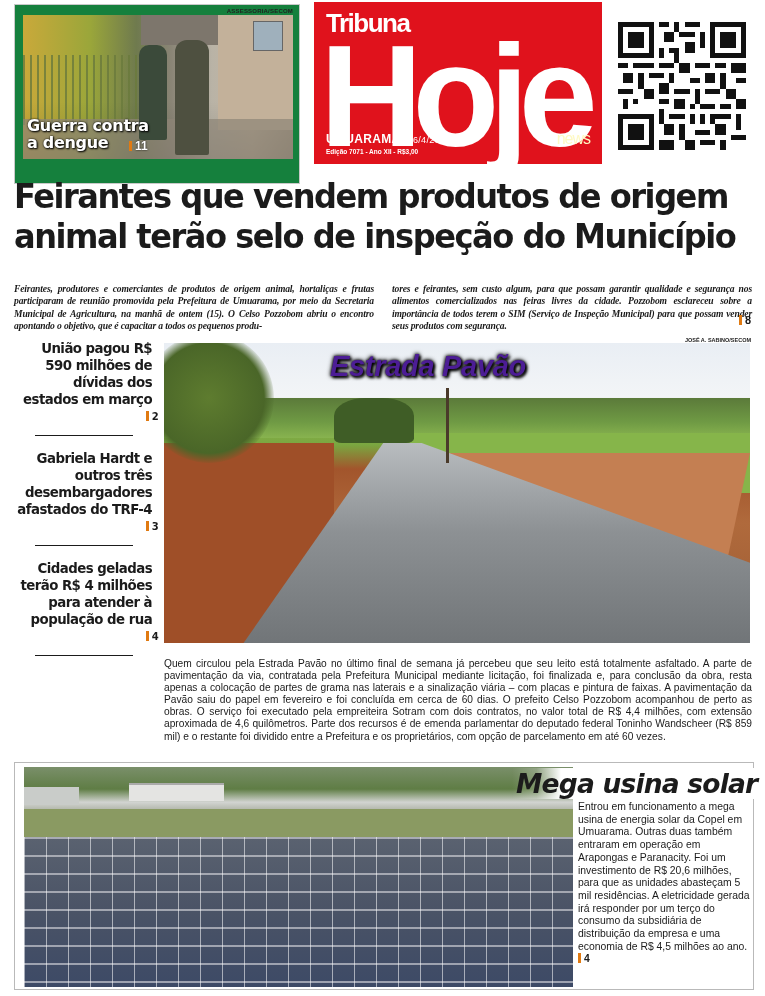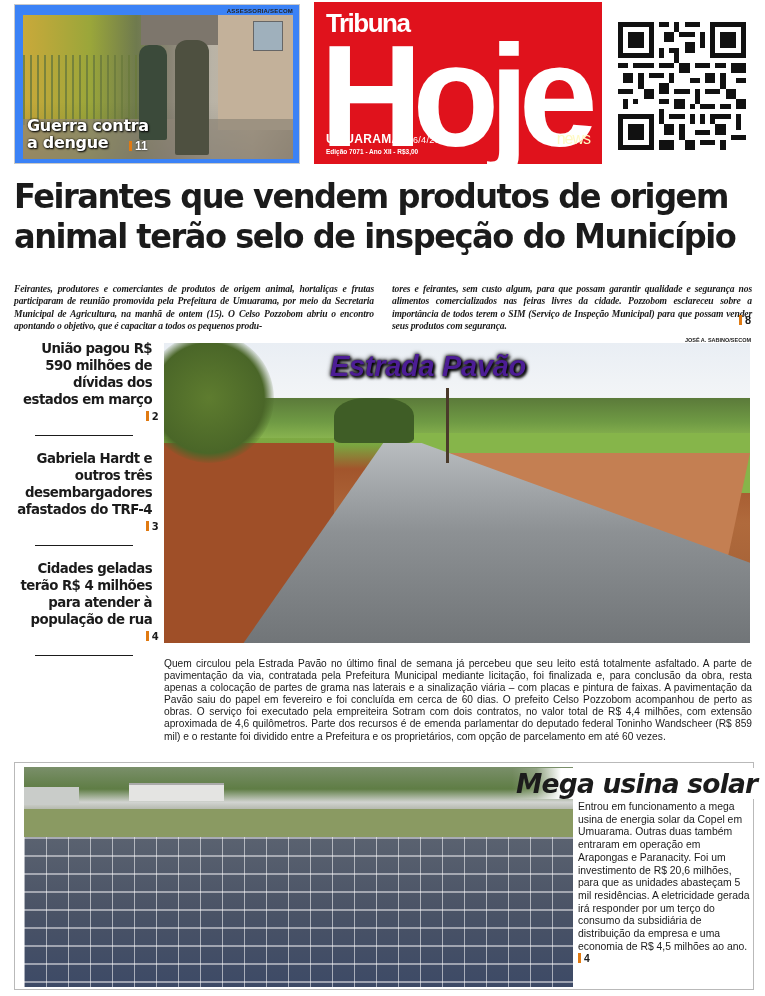--- a/index.html
+++ b/index.html
@@ -2,21 +2,21 @@
 <html><head>
 <meta charset="utf-8">
 <style>
   * { box-sizing: border-box; margin: 0; padding: 0; }
   html, body { width: 765px; height: 996px; background: #ffffff; overflow: hidden; }
   body { position: relative; font-family: "Liberation Sans", sans-serif; color: #1a1a1a; }
 
   .abs { position: absolute; }
 
   
-  .teaser-box { left: 14px; top: 4px; width: 286px; height: 160px; border: 1px solid #c9c9c9; background: #3b82f6; }
+  .teaser-box { left: 14px; top: 4px; width: 286px; height: 180px; border: 1px solid #c9c9c9; background: #15803d; }
   .teaser-credit { right: 6px; top: 3px; font-size: 6px; font-weight: bold; letter-spacing: 0.2px; color: #222; }
   .teaser-photo { left: 8px; top: 10px; width: 270px; height: 144px; overflow: hidden;
     background:
       linear-gradient(180deg, rgba(0,0,0,0) 60%, rgba(0,0,0,0.15) 100%),
       linear-gradient(90deg, #c9a93a 0%, #9aa63a 25%, #6f7a4e 42%, #8a8576 55%, #b9b3a6 70%, #c7b7a0 85%, #a99a86 100%); }
   .teaser-photo .fence { position: absolute; left: 0; top: 40px; width: 120px; height: 70px;
     background: repeating-linear-gradient(90deg, #6a7a3c 0 2px, transparent 2px 7px); opacity: .8; }
   .teaser-photo .house { position: absolute; left: 118px; top: 0; width: 80px; height: 30px; background: #7d766c; }
   .teaser-photo .wall { position: absolute; right: 0; top: 0; width: 75px; height: 115px; background: #c3b19a; }
   .teaser-photo .meter { position: absolute; right: 10px; top: 6px; width: 30px; height: 30px; background: #9fb0bc; border: 1px solid #666; }

